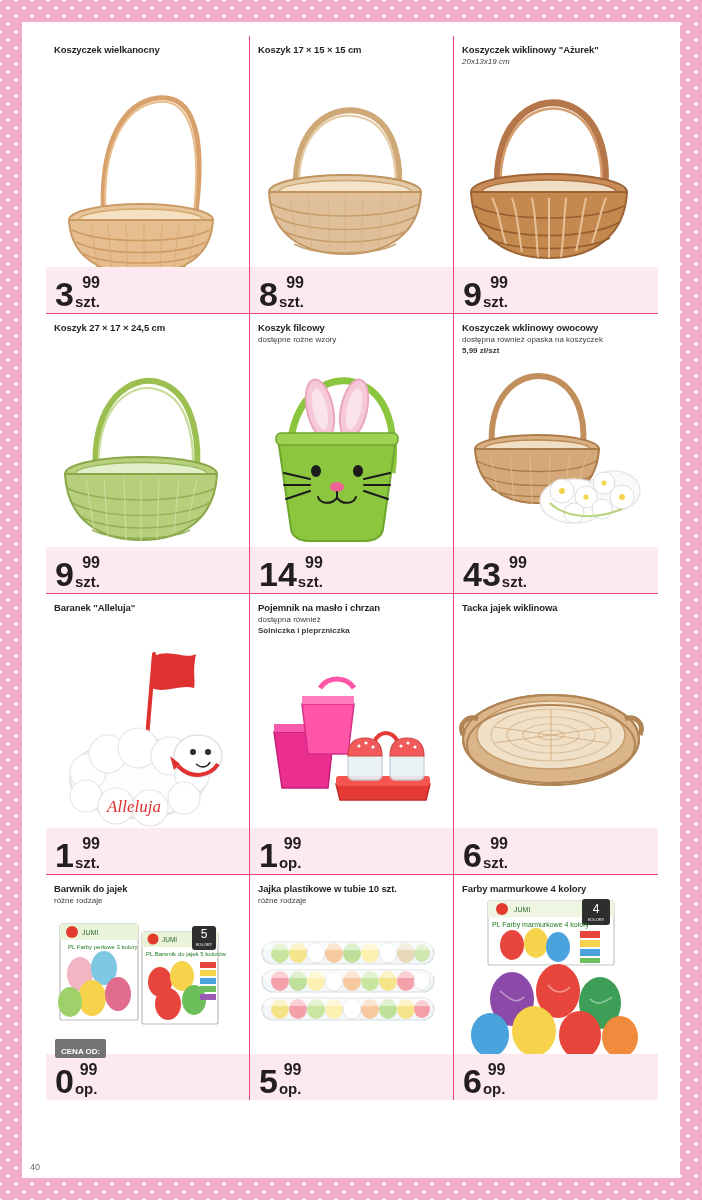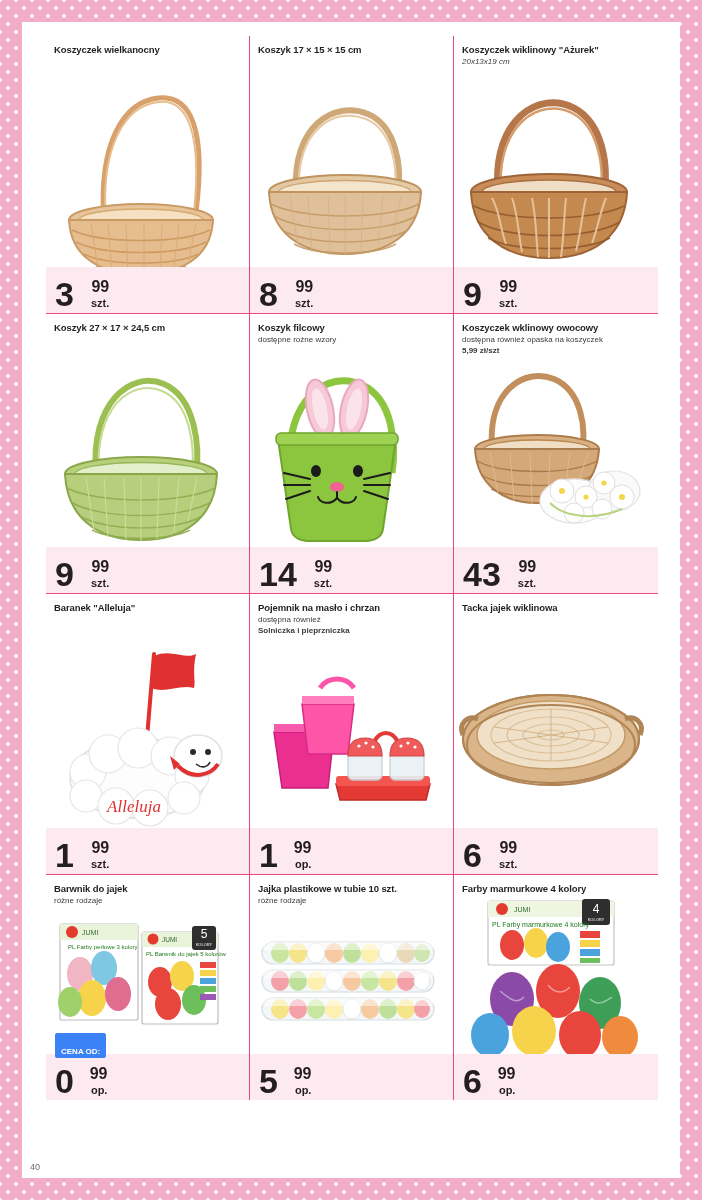--- a/index.html
+++ b/index.html
@@ -80,26 +80,26 @@
   }
   .price .big{
     font-size:34px;font-weight:bold;line-height:0.85;
     font-family:"Liberation Sans", sans-serif;
   }
   .price .col{
     display:flex;flex-direction:column;align-items:flex-end;
     margin-left:1px;
   }
   .price .cents{font-size:16px;font-weight:bold;line-height:1;}
-  .price .unit{font-size:11px;font-weight:bold;line-height:1;margin-top:3px;margin-left:16px;}
+  .price .unit{font-size:15px;font-weight:bold;line-height:1;margin-top:3px;}
   .cenaod{
     position:absolute;left:9px;bottom:42px;
-    background:#3b82f6;color:#fff;
+    background:#737373;color:#fff;
     font-size:8px;font-weight:bold;
-    padding:14px 6px 2px 6px;
+    padding:8px 6px 2px 6px;
     border-radius:2px;
   }
   .pagenum{
     position:absolute;left:8px;bottom:6px;
     font-size:9px;color:#6d6d6d;
   }
   
   svg{display:block;}
 </style>
 </head>

